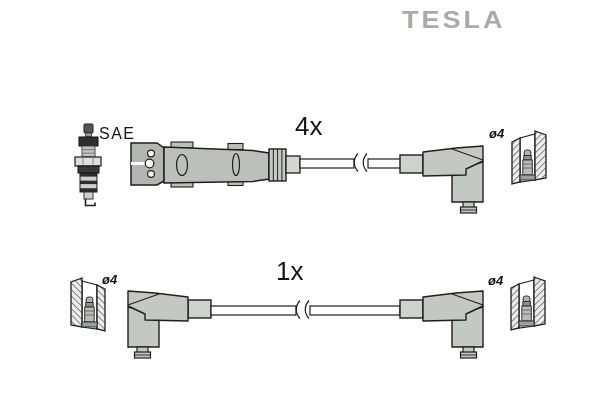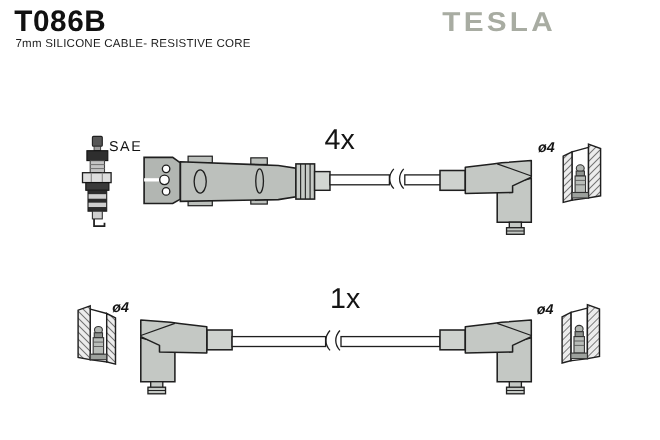--- a/index.html
+++ b/index.html
@@ -15,36 +15,34 @@
   .subtitle {
     position:absolute; left:14px; top:34px;
     font-size:10.5px; color:#1d1d1d; letter-spacing:0.2px;
   }
   .brand {
     position:absolute; left:402px; top:6px;
     font-size:27px; font-weight:bold; color:#a8aca2;
     letter-spacing:3px; transform:scaleY(0.92); transform-origin:left top;
   }
   .lbl { position:absolute; color:#141414; white-space:nowrap; }
-  .sae { left:99px; top:125px; font-size:13px; letter-spacing:1.5px; }
+  .sae { left:99px; top:125px; font-size:16px; letter-spacing:1.5px; }
   .qty { font-size:26px; }
   .qty-row1 { left:295px; top:111px; }
-  .qty-row2 { left:300px; top:256px; }
+  .qty-row2 { left:276px; top:256px; }
   .dia { font-size:13px; font-weight:bold; font-style:italic; }
   .dia-r1-right { left:489px; top:126px; }
   .dia-r2-left  { left:102px; top:272px; }
   .dia-r2-right { left:488px; top:273px; }
 </style>
 </head>
 <body>
 
 <div class="canvas">
 
-  <div class="part-number">T086B</div>
-  <div class="subtitle">7mm SILICONE CABLE- RESISTIVE CORE</div>
   <div class="brand">TESLA</div>
 
   <svg width="600" height="400" viewBox="0 0 600 400">
     <defs>
       <pattern id="hatch" patternUnits="userSpaceOnUse" width="4.5" height="4.5" patternTransform="rotate(45)">
         <rect width="4.5" height="4.5" fill="#ececec"></rect>
         <line x1="0" y1="0" x2="0" y2="4.5" stroke="#4a4a4a" stroke-width="1.3"></line>
       </pattern>
 
       <g id="elbowBoot">

